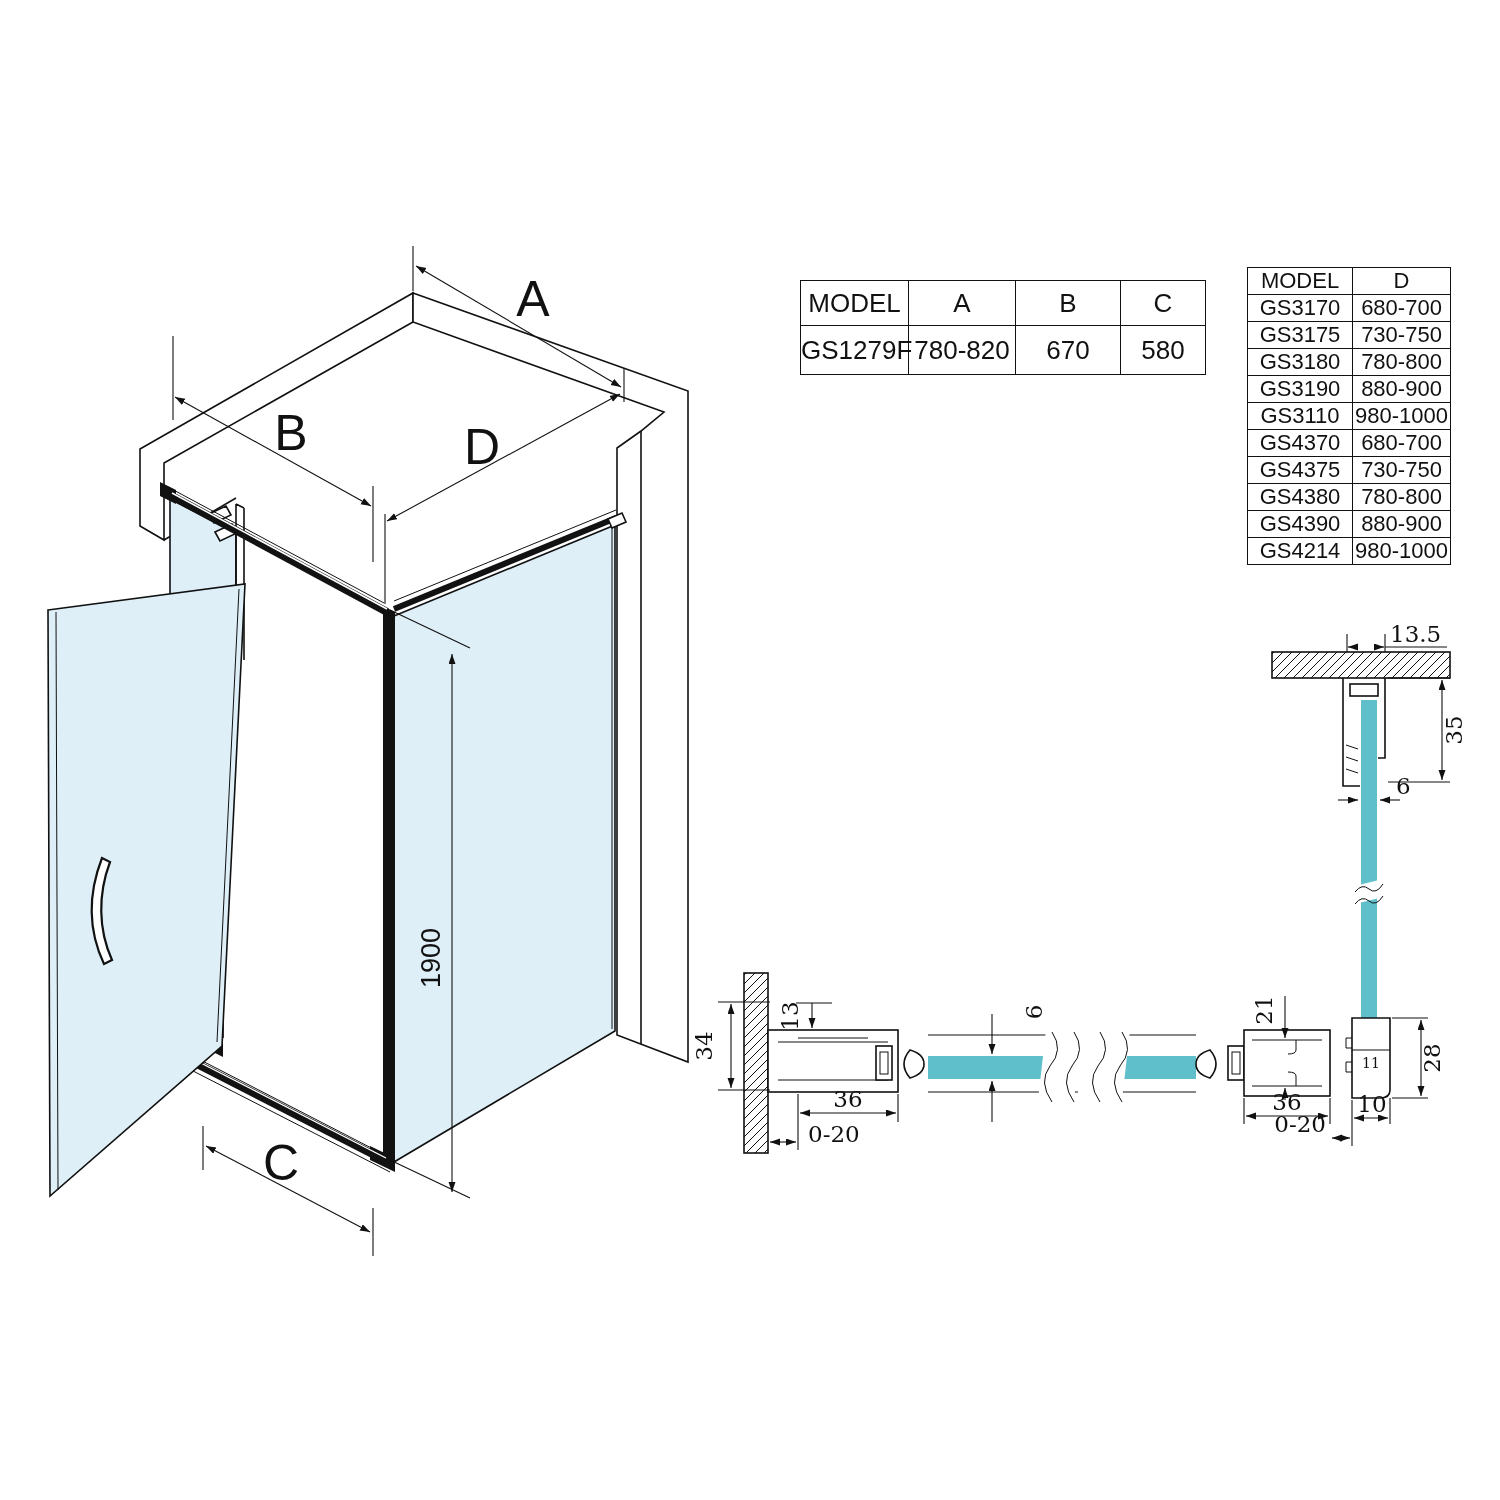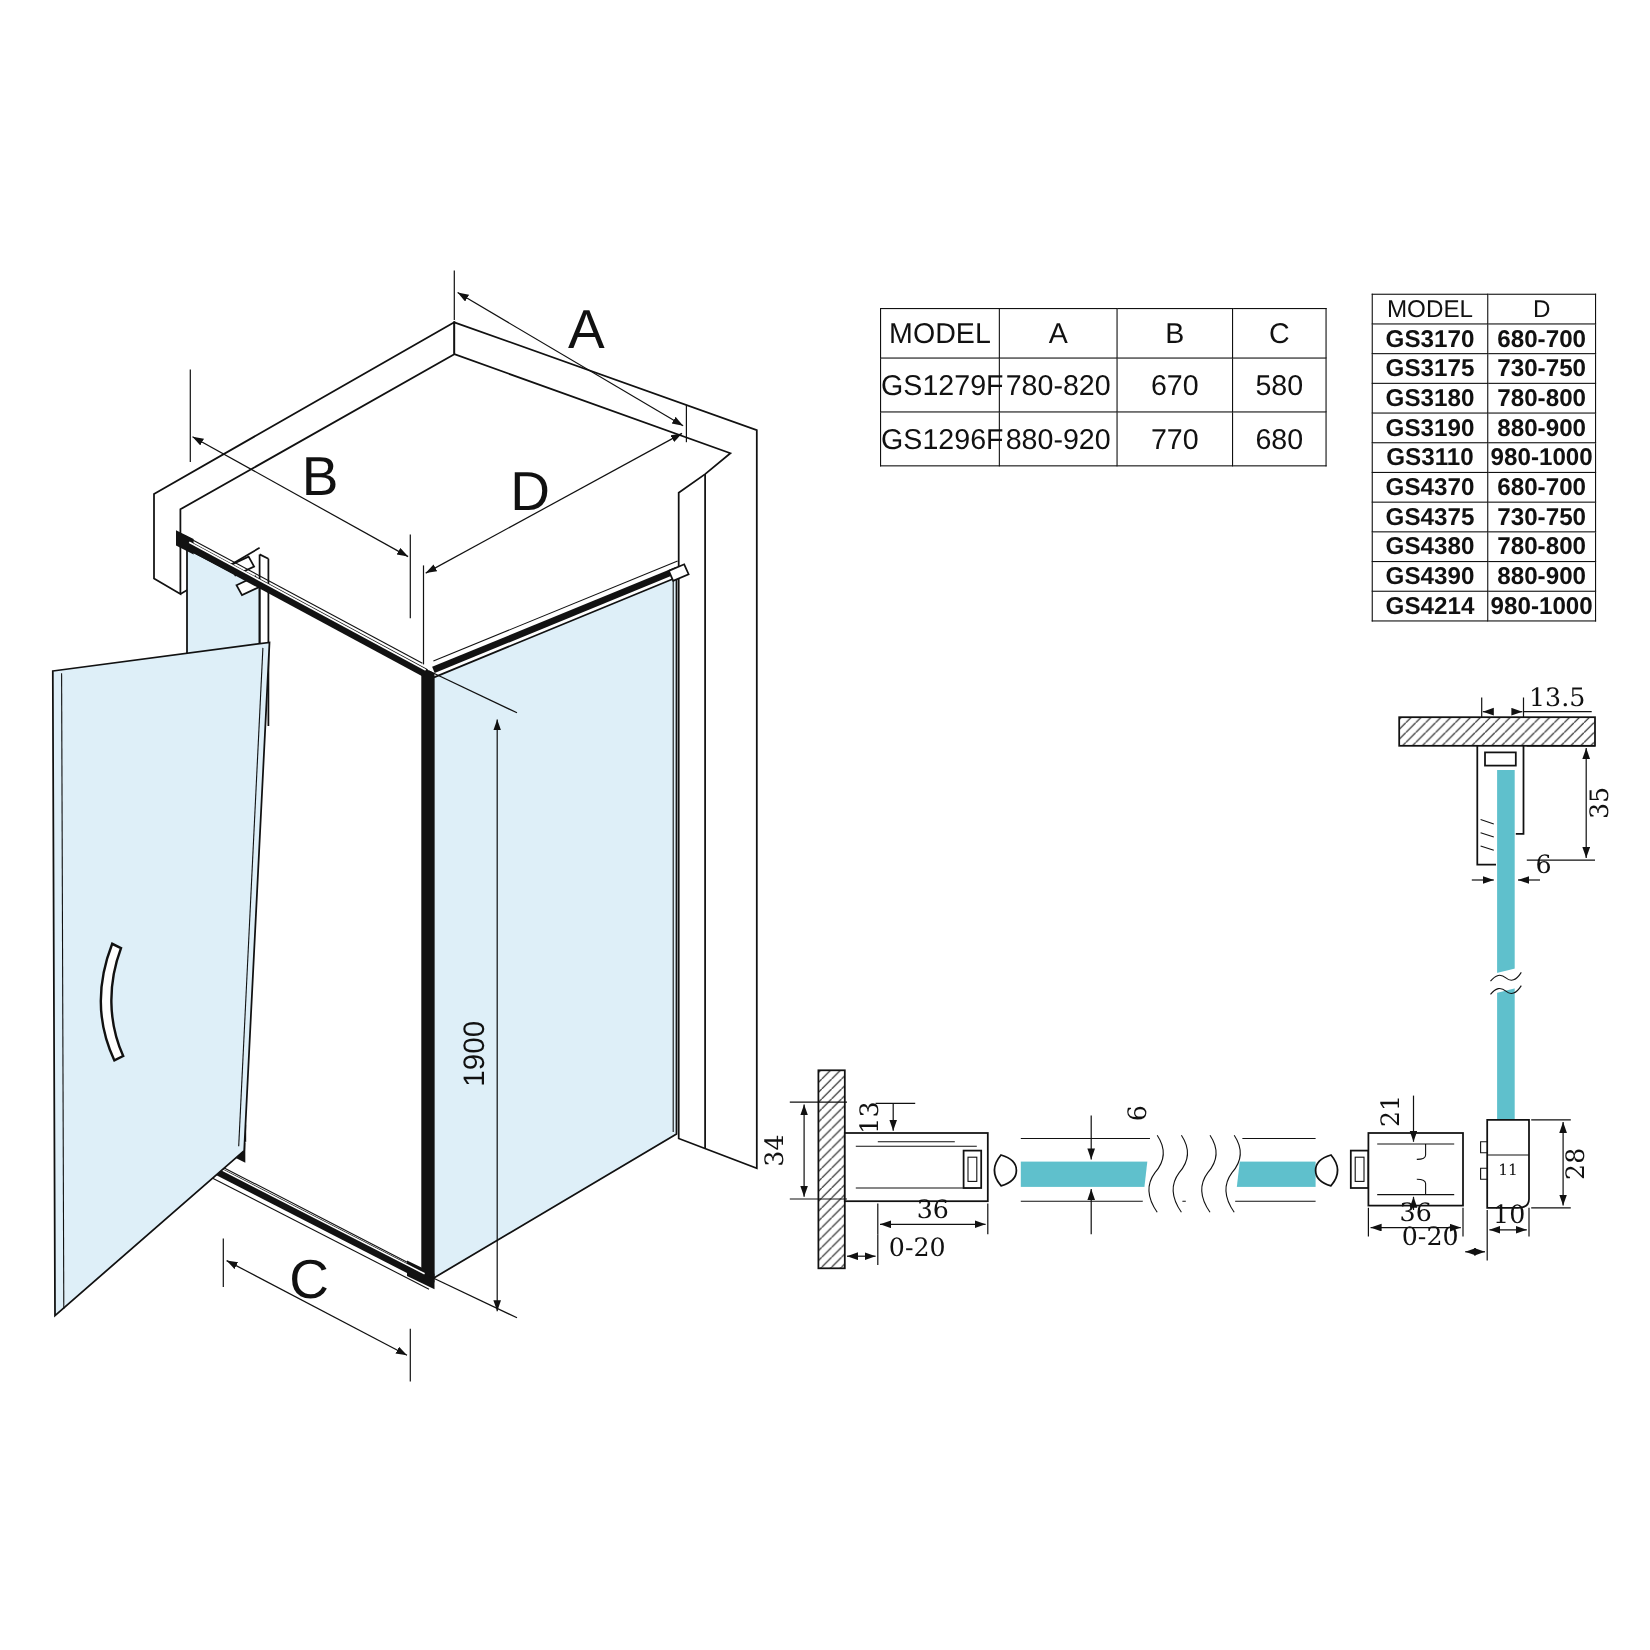--- a/index.html
+++ b/index.html
@@ -5,21 +5,21 @@
   html,body{margin:0;padding:0;background:#fff;}
   #canvas{position:relative;width:1500px;height:1500px;background:#ffffff;overflow:hidden;
           font-family:"Liberation Sans",sans-serif;color:#111;}
   #canvas svg{position:absolute;left:0;top:0;}
   .spec-table{position:absolute;border-collapse:collapse;table-layout:fixed;background:#fff;}
   .spec-table th,.spec-table td{border:1.6px solid #111;text-align:center;vertical-align:middle;
           font-weight:normal;padding:0;color:#111;}
   #table-abc{left:800px;top:280px;width:405px;font-size:26px;}
   #table-abc th{height:44px;} #table-abc td{height:48px;}
   #table-d{left:1247px;top:267px;width:203px;font-size:22px;}
-  #table-d th{height:25px;} #table-d td{height:25.5px;font-weight:bold;}
+  #table-d th{height:25px;} #table-d td{height:25.5px;}
   
   .ln{stroke:#111;fill:none;stroke-width:1.6px;}
   .thin{stroke:#111;fill:none;stroke-width:1px;}
   .dimln{stroke:#111;fill:none;stroke-width:1.1px;}
   .wh{fill:#fff;stroke:#111;stroke-width:1.6px;}
   .glass{stroke:#111;stroke-width:1.6px;}
   .blk{fill:#121212;stroke:none;}
   .dimtxt{font-family:"DejaVu Serif",serif;font-size:23px;fill:#111;}
   .dimtxt.sm{font-size:14px;}
   .isotxt{font-family:"Liberation Sans",sans-serif;font-size:50px;fill:#111;}
@@ -221,26 +221,20 @@
           <th>C</th>
         </tr>
       </thead>
       <tbody>
         <tr>
           <td>GS1279F</td>
           <td>780-820</td>
           <td>670</td>
           <td>580</td>
         </tr>
-        <tr>
-          <td>GS1296F</td>
-          <td>880-920</td>
-          <td>770</td>
-          <td>680</td>
-        </tr>
       </tbody>
     </table>
 
 <table id="table-d" class="spec-table">
   <colgroup>
         <col style="width:105px">
         <col style="width:98px">
       </colgroup>
 <thead>
         <tr>

